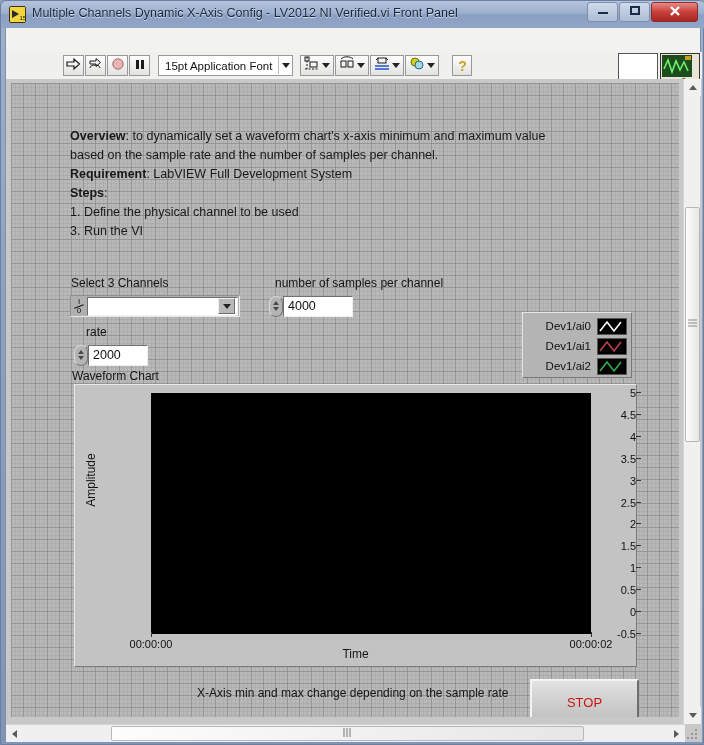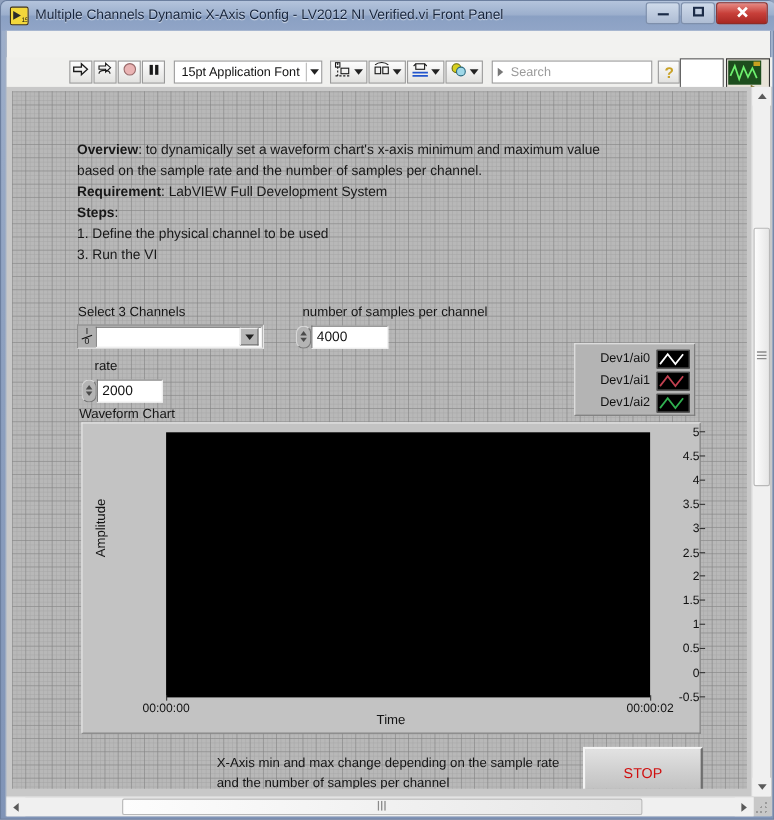--- a/index.html
+++ b/index.html
@@ -490,30 +490,20 @@
           <svg width="16" height="15" viewBox="0 0 16 15">
             <circle cx="6" cy="6" r="4" fill="#d8d020" stroke="#6a6a10"></circle>
             <circle cx="10" cy="9" r="4" fill="#9fd8e8" stroke="#2a6a80"></circle>
           </svg>
         </span>
         <span class="arrow-dn" style="margin-left:2px"></span>
       </div>
 
       <div class="tb-sep"></div>
 
-      <div id="search-box">
-        <span class="arrow-dn" style="transform:rotate(-90deg);border-top-color:#777;"></span>
-        <input id="search-input" value="" placeholder="Search" style="">
-        <span>
-          <svg width="16" height="15" viewBox="0 0 16 15">
-            <circle cx="6.5" cy="6" r="4" fill="none" stroke="#4a7fb5" stroke-width="1.6"></circle>
-            <path d="M9.6 9 L14 13.5" stroke="#4a7fb5" stroke-width="2"></path>
-          </svg>
-        </span>
-      </div>
 
       <div id="btn-help">
         <span>?</span>
       </div>
 
       <div id="icon-blank"></div>
       <div id="icon-vi">
         <svg width="38" height="38" viewBox="0 0 38 38">
           <rect x="1" y="1" width="30" height="22" fill="#1d4d1d"></rect>
           <path d="M3 15 L7 6 L11 18 L15 7 L19 16 L23 8 L27 17" fill="none" stroke="#6ef06e" stroke-width="1.6"></path>
@@ -624,21 +614,20 @@
           <div id="plot-area"></div>
           <div id="x-ticks">
               <div class="xtick" style="left: 46px; width: 60px; text-align: center;"><span class="tl"></span><span>00:00:00</span></div>
               <div class="xtick" style="left: 486px; width: 60px; text-align: center;"><span class="tl"></span><span>00:00:02</span></div>
             </div>
           <div id="x-axis-title">Time</div>
         </div>
 
         <div id="footnote">
           <div>X-Axis min and max change depending on the sample rate</div>
-          <div>and the number of samples per channel</div>
         </div>
 
         <div id="stop-btn">
           <span>STOP</span>
         </div>
 
       </div>
     </div>
 
     <div id="vscroll">

